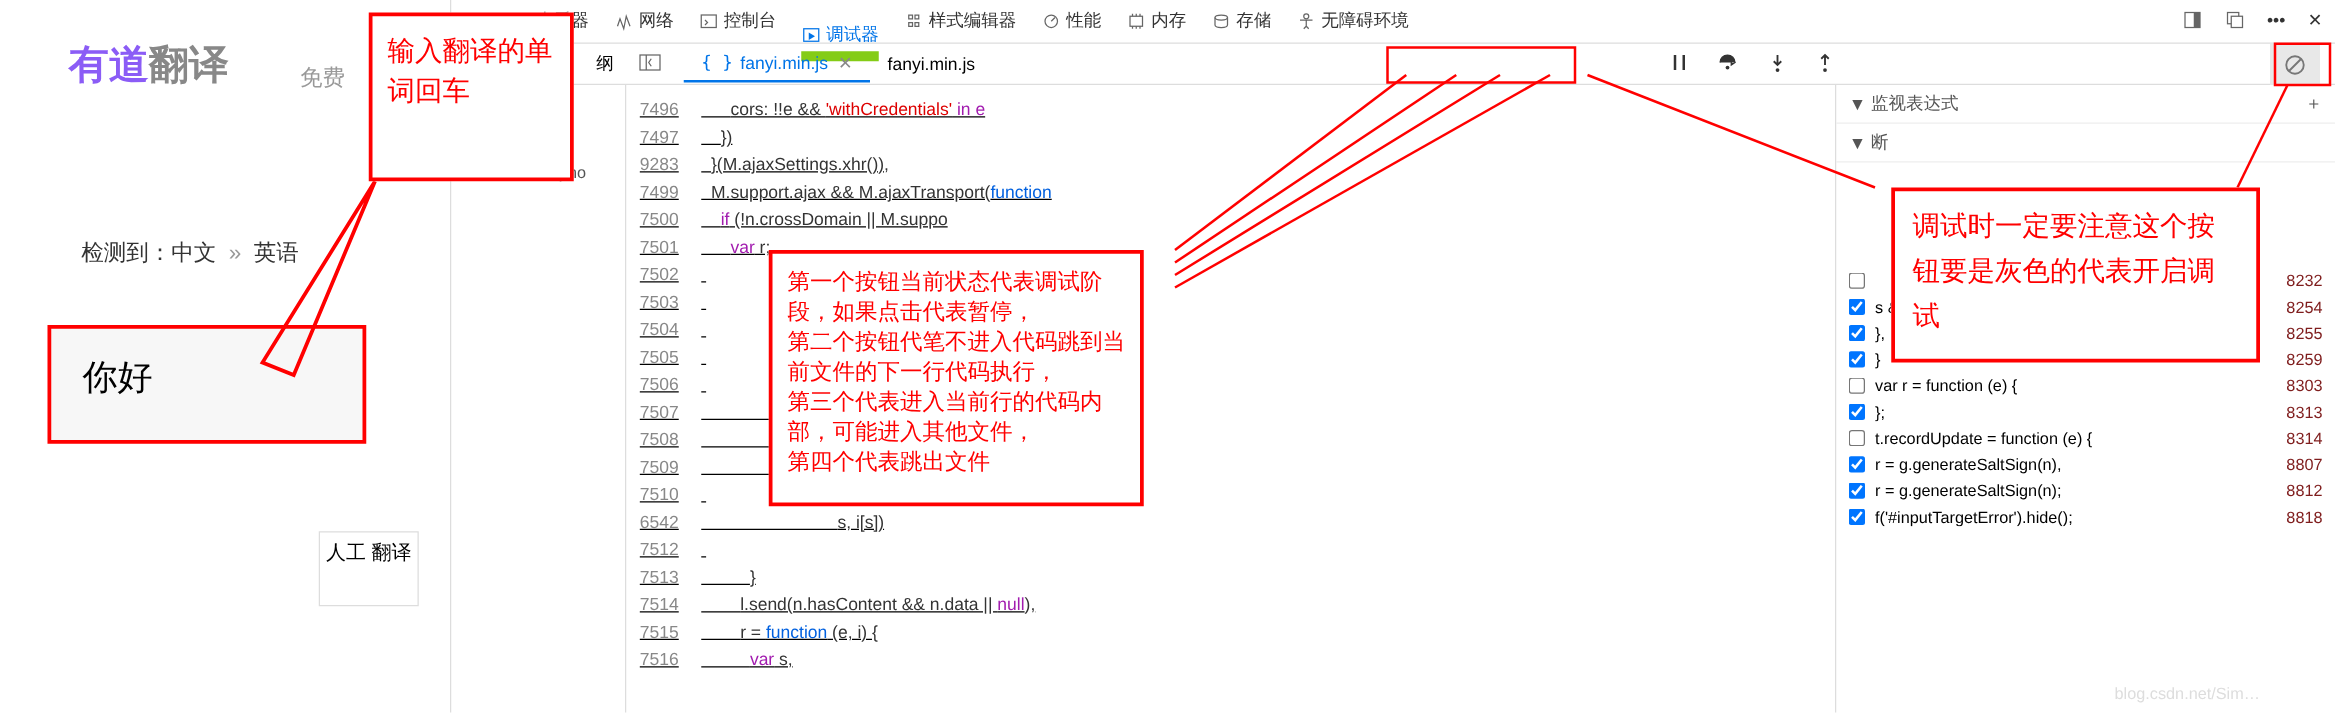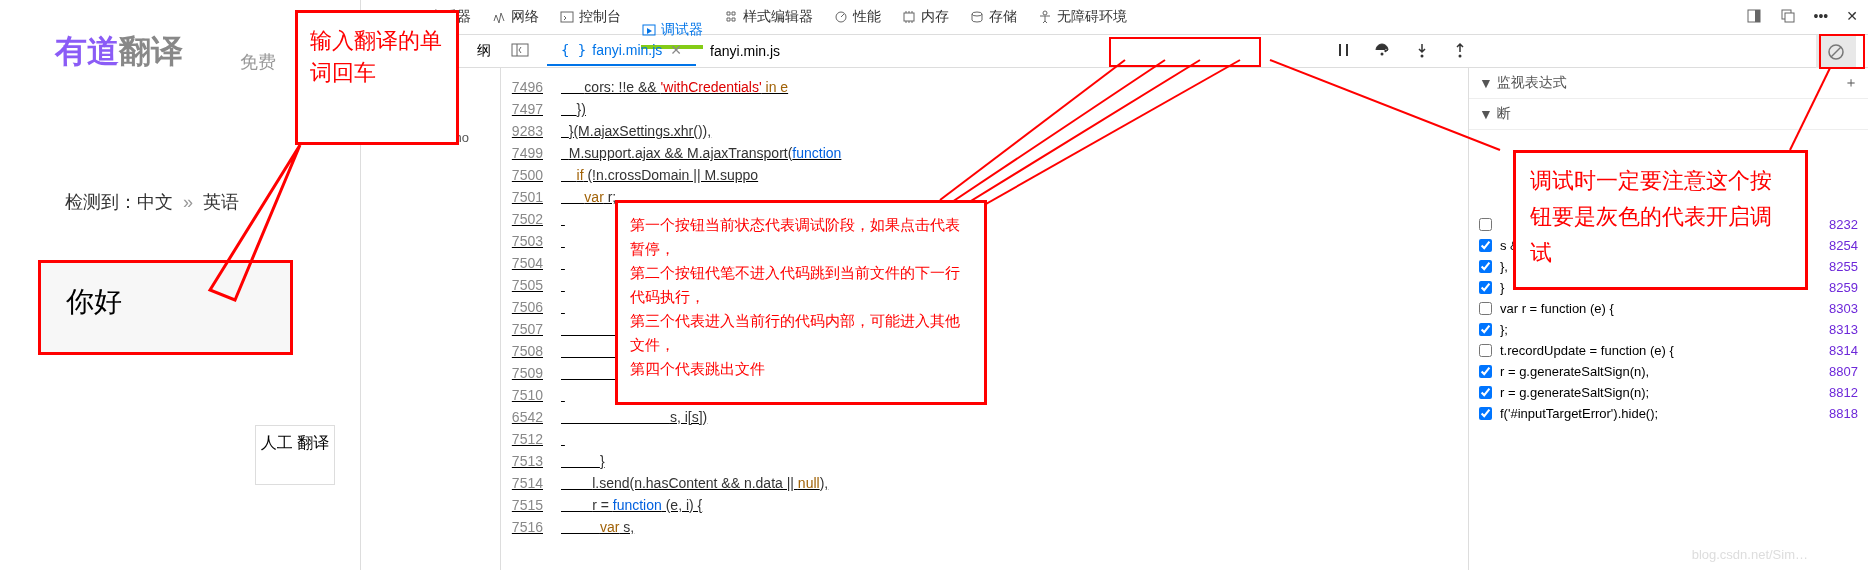--- a/index.html
+++ b/index.html
@@ -16,57 +16,57 @@
 .inputbox { position: absolute; left: 38px; top: 260px; width: 255px; height: 95px; border: 3px solid #f00; background: #f7f7f7; padding: 20px 25px; font-size: 28px; }
 .tool-box { position: absolute; left: 255px; top: 425px; width: 80px; height: 60px; border: 1px solid #ddd; text-align: center; padding-top: 6px; font-size: 16px; line-height: 22px; }
 
 
 .callout1 { position: absolute; left: 295px; top: 10px; width: 164px; height: 135px; border: 3px solid #f00; background: #fff; padding: 12px; font-size: 22px; color: #f00; line-height: 32px; z-index: 5; }
 
 
 .devtools { position: absolute; left: 360px; top: 0; right: 0; height: 100%; border-left: 1px solid #ddd; }
 .toolbar { height: 35px; border-bottom: 1px solid #ddd; display: flex; align-items: center; padding: 0 10px; font-size: 14px; color: #333; }
 .tool { display: flex; align-items: center; margin-right: 20px; cursor: pointer; }
-.tool.active { color: #0074e8; border-bottom: 4px solid #84cc16; height: 35px; margin-top: 29px; }
+.tool.active { color: #0074e8; border-bottom: 8px solid #84cc16; height: 35px; margin-top: 29px; }
 .tool svg { margin-right: 4px; }
 .toolbar-right { margin-left: auto; display: flex; gap: 18px; }
 
 .subbar { height: 33px; border-bottom: 1px solid #ddd; display: flex; align-items: center; }
 .sub-left { width: 140px; display: flex; align-items: center; justify-content: flex-end; padding-right: 10px; }
 .file-tabs { display: flex; align-items: center; margin-left: 18px; }
 .file-tab { padding: 6px 14px; display: flex; align-items: center; font-size: 14px; }
 .file-tab.active { color: #0074e8; border-bottom: 2px solid #0074e8; }
 .file-tab .close { margin-left: 8px; color: #888; }
 .fico { color: #0074e8; margin-right: 6px; font-family: monospace; }
 
 .dev-body { display: flex; height: calc(100% - 68px); }
 .sources { width: 140px; border-right: 1px solid #ddd; padding: 12px 6px; font-size: 13px; color: #555; }
 .src-item { padding: 4px 0 4px 18px; overflow: hidden; text-overflow: ellipsis; white-space: nowrap; }
 .editor { flex: 1; display: flex; position: relative; font-family: Consolas, monospace; font-size: 14px; text-decoration: underline; }
 .gutter { width: 50px; text-align: right; color: #888; padding: 8px 8px 0 0; line-height: 22px; }
 .code { flex: 1; padding: 8px 0 0 10px; line-height: 22px; white-space: pre; color: #333; position: relative; }
 .k-blue { color: #0060df; }
-.k-purple { color: #a16207; }
+.k-purple { color: #a21caf; }
 .k-red { color: #dd0000; }
 
 .dbg-bar { position: absolute; top: 35px; right: 400px; height: 33px; display: flex; align-items: center; gap: 22px; z-index: 3; }
 .dbg-btn { cursor: pointer; }
 
 .right-panel { width: 400px; border-left: 1px solid #ddd; font-size: 14px; }
 .rp-head { display: flex; align-items: center; padding: 6px 10px; border-bottom: 1px solid #eee; color: #555; }
 .rp-head .plus { margin-left: auto; }
 .rp-input { padding: 6px 10px; color: #aaa; font-style: italic; border-bottom: 1px solid #eee; }
 .bp-list { padding: 4px 0; }
 .bp-item { display: flex; align-items: center; padding: 3px 10px; font-family: Consolas, monospace; font-size: 13px; }
 .bp-item input[type=checkbox] { margin-right: 8px; }
 .bp-code { flex: 1; overflow: hidden; text-overflow: ellipsis; white-space: nowrap; }
-.bp-ln { color: #6d28d9; margin-left: 8px; }
-
-
-.callout2 { position: absolute; left: 615px; top: 200px; width: 372px; height: 205px; border: 3px solid #f00; background: #fff; color: #f00; font-size: 15px; padding: 10px 12px; line-height: 24px; z-index: 7; }
+.bp-ln { color: #7f1d1d; margin-left: 8px; }
+
+
+.callout2 { position: absolute; left: 615px; top: 200px; width: 300px; height: 205px; border: 3px solid #f00; background: #fff; color: #f00; font-size: 18px; padding: 10px 12px; line-height: 24px; z-index: 7; }
 
 
 .callout3 { position: absolute; right: 60px; top: 150px; width: 295px; height: 140px; border: 3px solid #f00; background: #fff; color: #f00; font-size: 22px; padding: 10px 14px; line-height: 36px; z-index: 7; }
 
 .gray-btn { position: absolute; right: 12px; top: 35px; width: 40px; height: 33px; background: #e8e8e8; display: flex; align-items: center; justify-content: center; z-index: 2; }
 
 .watermark { position: absolute; right: 60px; bottom: 8px; color: #ddd; font-size: 13px; }
 </style>
 </head>
 <body>

